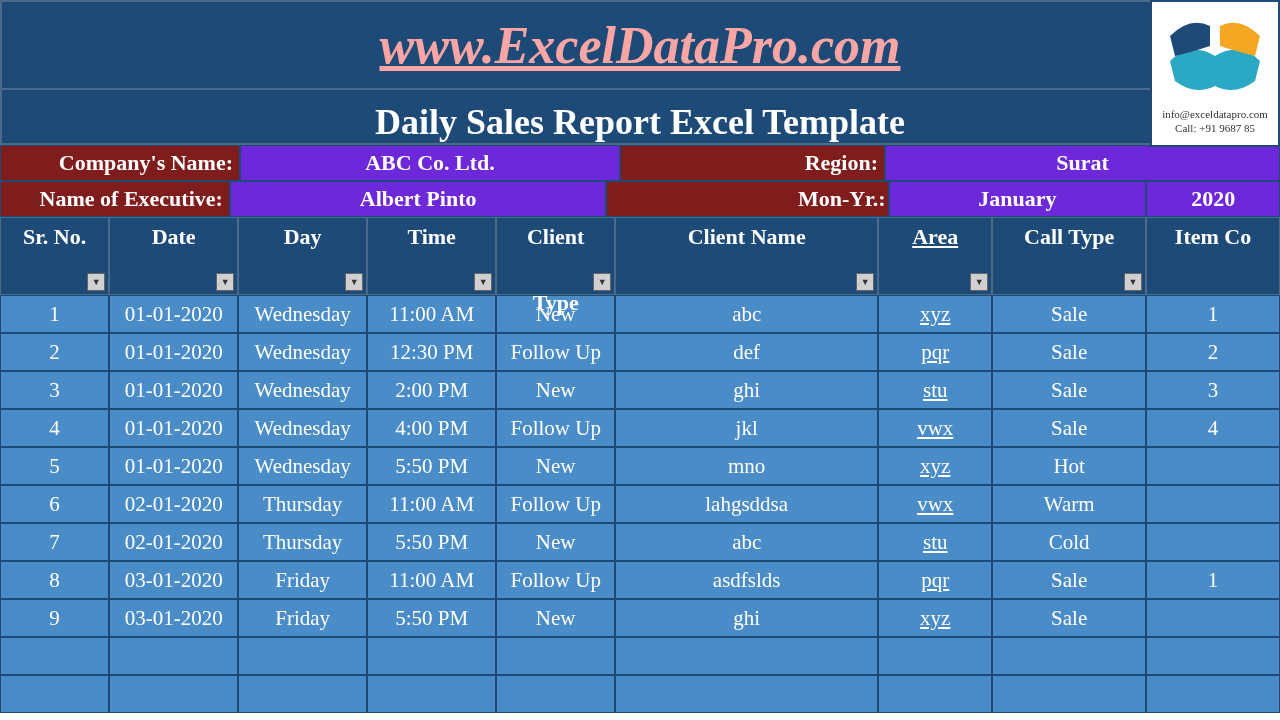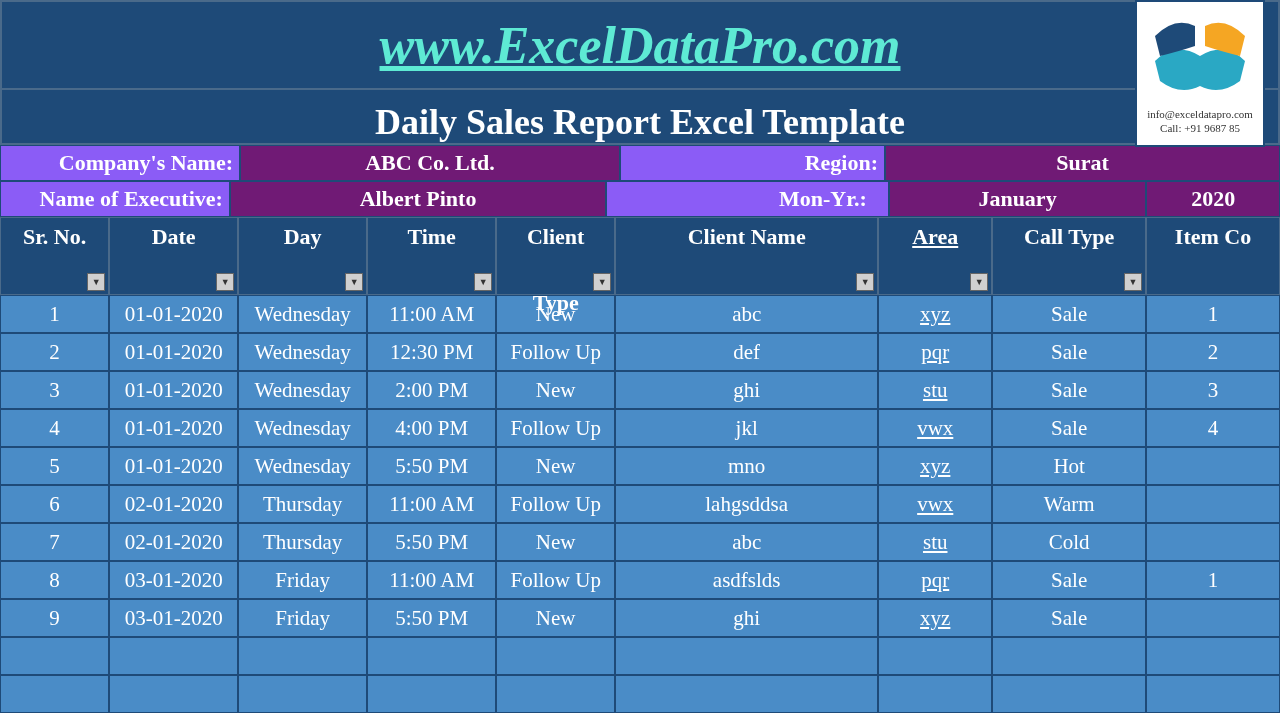--- a/index.html
+++ b/index.html
@@ -18,42 +18,42 @@
     background: #1e4a78;
     border: 2px solid #4a6a8a;
     display: flex;
     align-items: center;
     justify-content: center;
   }
   .banner-text {
     font-size: 52px;
     font-style: italic;
     font-weight: bold;
-    color: #5eead4;
+    color: #fca5a5;
     text-decoration: underline;
     font-family: 'Times New Roman', serif;
   }
   .title-bar {
     height: 55px;
     background: #1e4a78;
     border: 2px solid #4a6a8a;
     border-top: none;
     display: flex;
     align-items: flex-end;
     justify-content: center;
   }
   .title-text {
     font-size: 36px;
     font-weight: bold;
     color: #fff;
   }
   .logo-corner {
     position: absolute;
     top: 0;
-    right: 15px;
+    right: 0;
     width: 130px;
     height: 147px;
     background: #fff;
     border: 2px solid #1e4a78;
     display: flex;
     flex-direction: column;
     align-items: center;
     padding: 4px 2px;
   }
   .logo-hands {
@@ -70,22 +70,22 @@
   .meta-cell {
     border: 1px solid #1e4a78;
     display: flex;
     align-items: center;
     justify-content: center;
     font-size: 22px;
     font-weight: bold;
     color: #fff;
     font-family: 'Times New Roman', serif;
   }
-  .dark { background: #8b5cf6; }
-  .light { background: #701a75; color: #fff; }
+  .dark { background: #7f1d1d; }
+  .light { background: #6d28d9; color: #fff; }
   
   .header-row {
     display: flex;
     height: 78px;
   }
   .header-cell {
     background: #1e4a78;
     border: 1px solid #4a6a8a;
     color: #ffffff;
     font-weight: bold;
@@ -160,21 +160,21 @@
 
   <div class="meta-row">
     <div class="meta-cell dark" style="width:240px;justify-content:flex-end;padding-right:6px">Company's Name:</div>
     <div class="meta-cell light" style="width:380px">ABC Co. Ltd.</div>
     <div class="meta-cell dark" style="width:265px;justify-content:flex-end;padding-right:6px">Region:</div>
     <div class="meta-cell light" style="width:395px">Surat</div>
   </div>
   <div class="meta-row">
     <div class="meta-cell dark" style="width:232px;justify-content:flex-end;padding-right:6px">Name of Executive:</div>
     <div class="meta-cell light" style="width:380px">Albert Pinto</div>
-    <div class="meta-cell dark" style="width:285px;justify-content:flex-end;padding-right:21px">Mon-Yr.:</div>
+    <div class="meta-cell dark" style="width:285px;justify-content:flex-end;padding-right:2px">Mon-Yr.:</div>
     <div class="meta-cell light" style="width:260px">January</div>
     <div class="meta-cell light" style="width:135px">2020</div>
   </div>
 
   <div class="header-row">
     <div class="header-cell sr-col">
         <span>Sr. No.</span>
         <span class="filter-btn"></span>
       </div>
     <div class="header-cell date-col">

